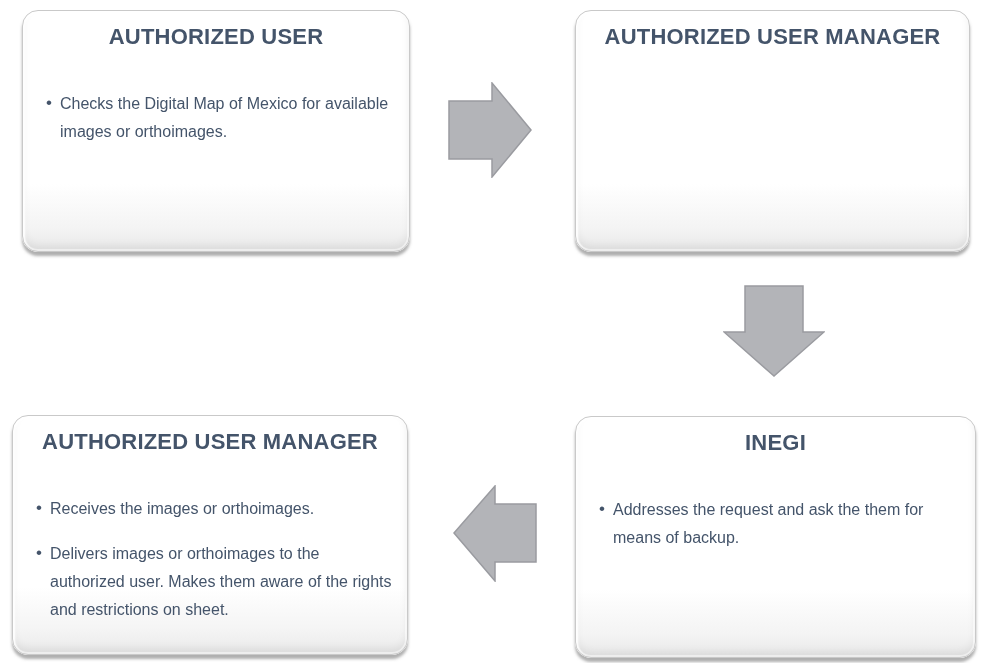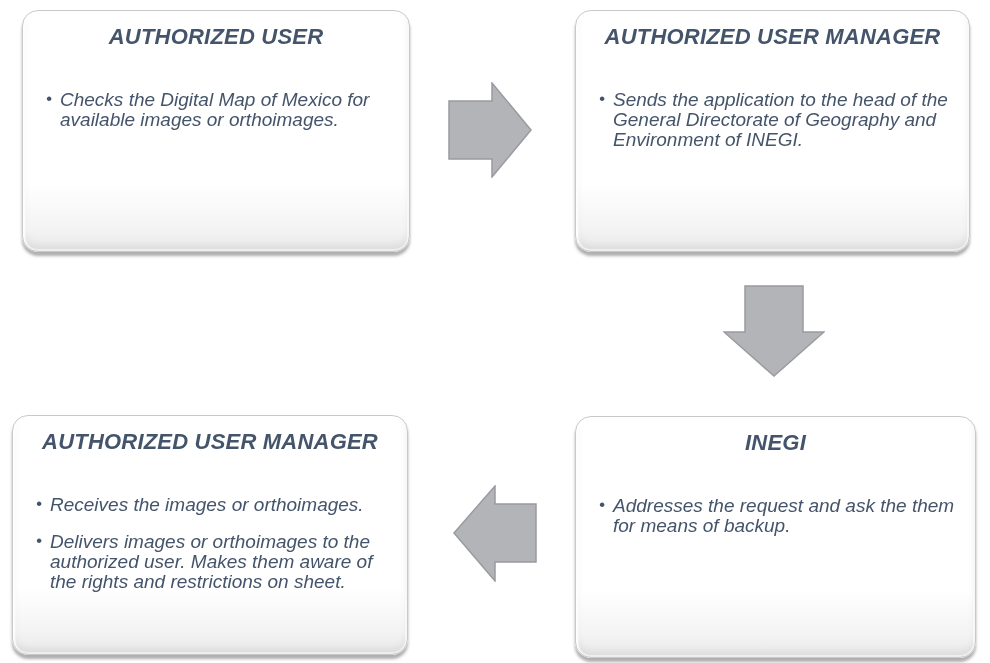--- a/index.html
+++ b/index.html
@@ -12,21 +12,20 @@
   }
   *{margin:0;padding:0;box-sizing:border-box;}
   html,body{background:#ffffff;}
   body{font-family:"Liberation Sans", sans-serif;}
   .canvas{
     position:relative;
     width:990px;
     height:663px;
     background:#ffffff;
     overflow:hidden;
-    font-style:italic;
   }
   .box{
     position:absolute;
     background:linear-gradient(to bottom,#ffffff 0%,#ffffff 72%,#f4f4f4 90%,#e9e9e9 100%);
     border:1px solid var(--box-border);
     border-radius:16px;
     box-shadow:
       inset 2px 2px 3px rgba(255,255,255,0.95),
       inset 0 -5px 8px rgba(0,0,0,0.07),
       inset 0 0 0 2px rgba(255,255,255,0.85),
@@ -39,22 +38,22 @@
     font-weight:bold;
     letter-spacing:0.2px;
     color:var(--title-color);
   }
   .box-bullets{
     list-style:none;
     margin-top:40px;
     padding-left:37px;
     padding-right:13px;
     color:var(--body-color);
-    font-size:19px;
-    line-height:20px;
+    font-size:16px;
+    line-height:28px;
   }
   .box-bullets li{
     position:relative;
     margin-bottom:11px;
   }
   .box.spacious .box-bullets li{
     margin-bottom:17px;
   }
   .box-bullets li::before{
     content:"\2022";
@@ -93,23 +92,20 @@
   </div>
 
   <div class="arrow arrow-right">
     <svg viewBox="0 0 84 96" preserveAspectRatio="none">
       <polygon points="1,19 44,19 44,1 83,48 44,95 44,77 1,77"></polygon>
     </svg>
   </div>
 
   <div class="box box2">
     <div class="box-title">AUTHORIZED USER MANAGER</div>
-    <ul class="box-bullets">
-      <li>Sends the application to the head of the General Directorate of Geography and Environment of INEGI.</li>
-    </ul>
   </div>
 
   <div class="arrow arrow-down">
     <svg viewBox="0 0 102 92" preserveAspectRatio="none">
       <polygon points="22,1 80,1 80,47 101,47 51,91 1,47 22,47"></polygon>
     </svg>
   </div>
 
   <div class="box box3 spacious">
     <div class="box-title">INEGI</div>

